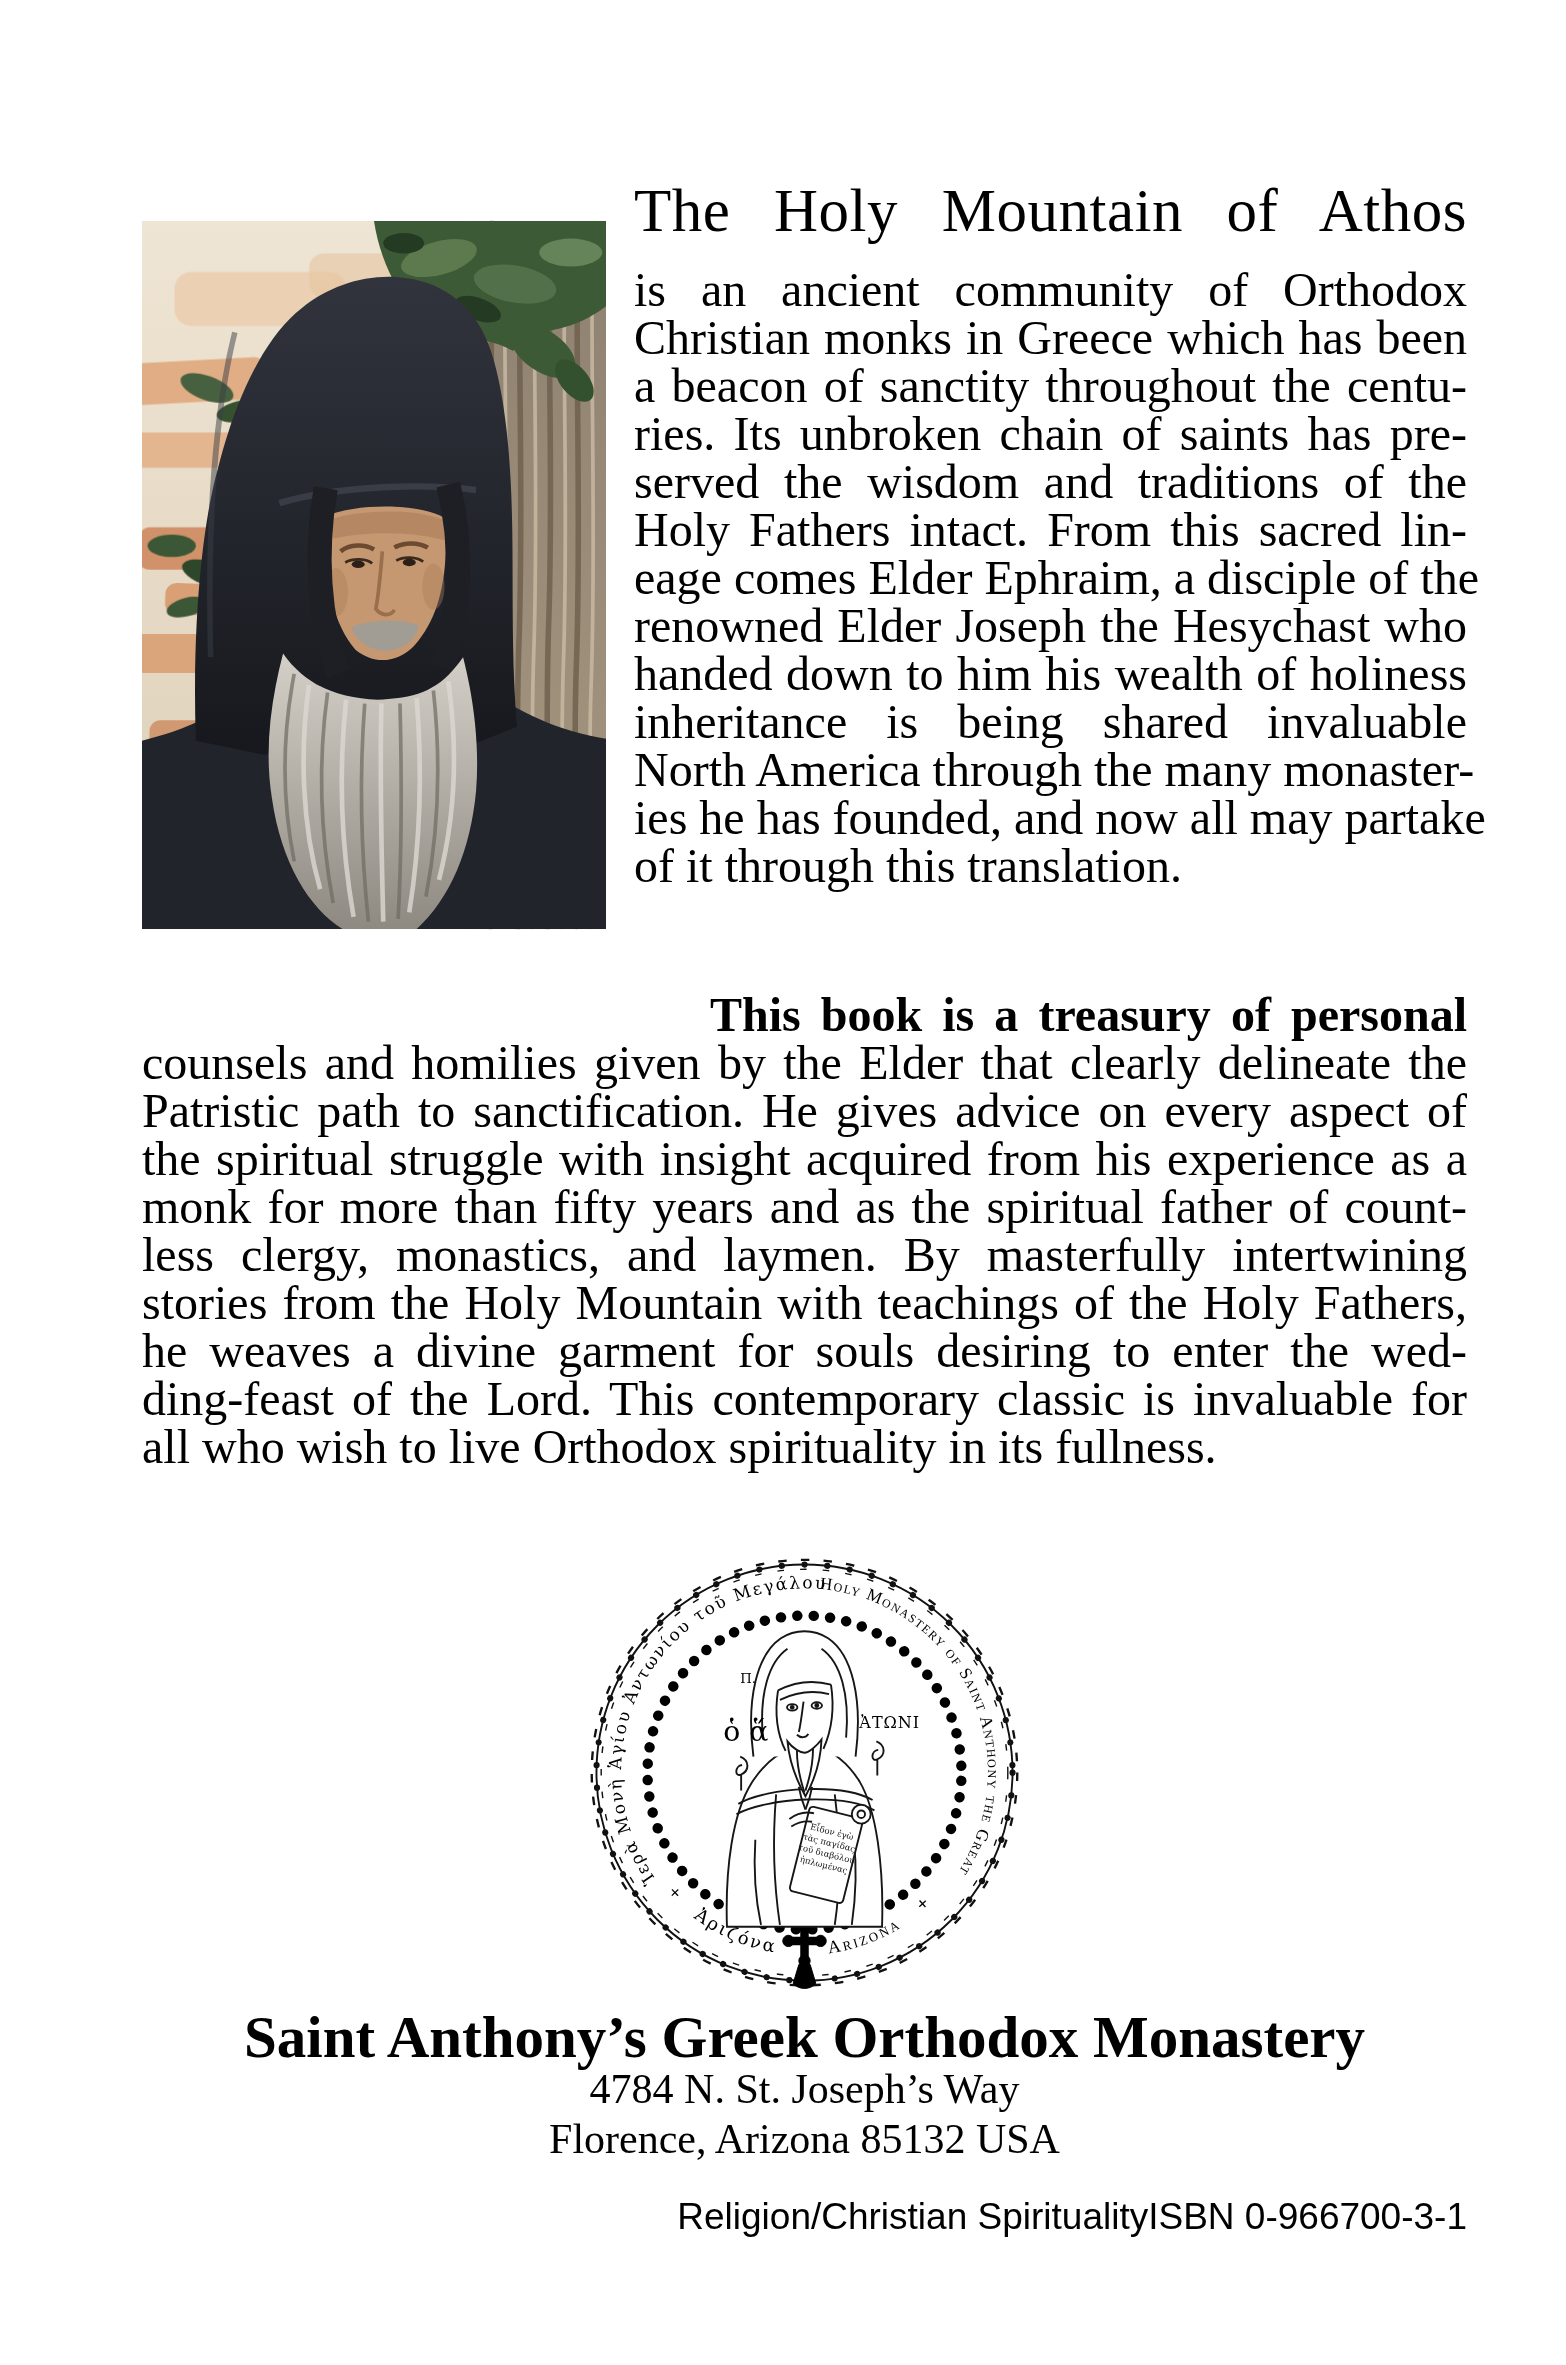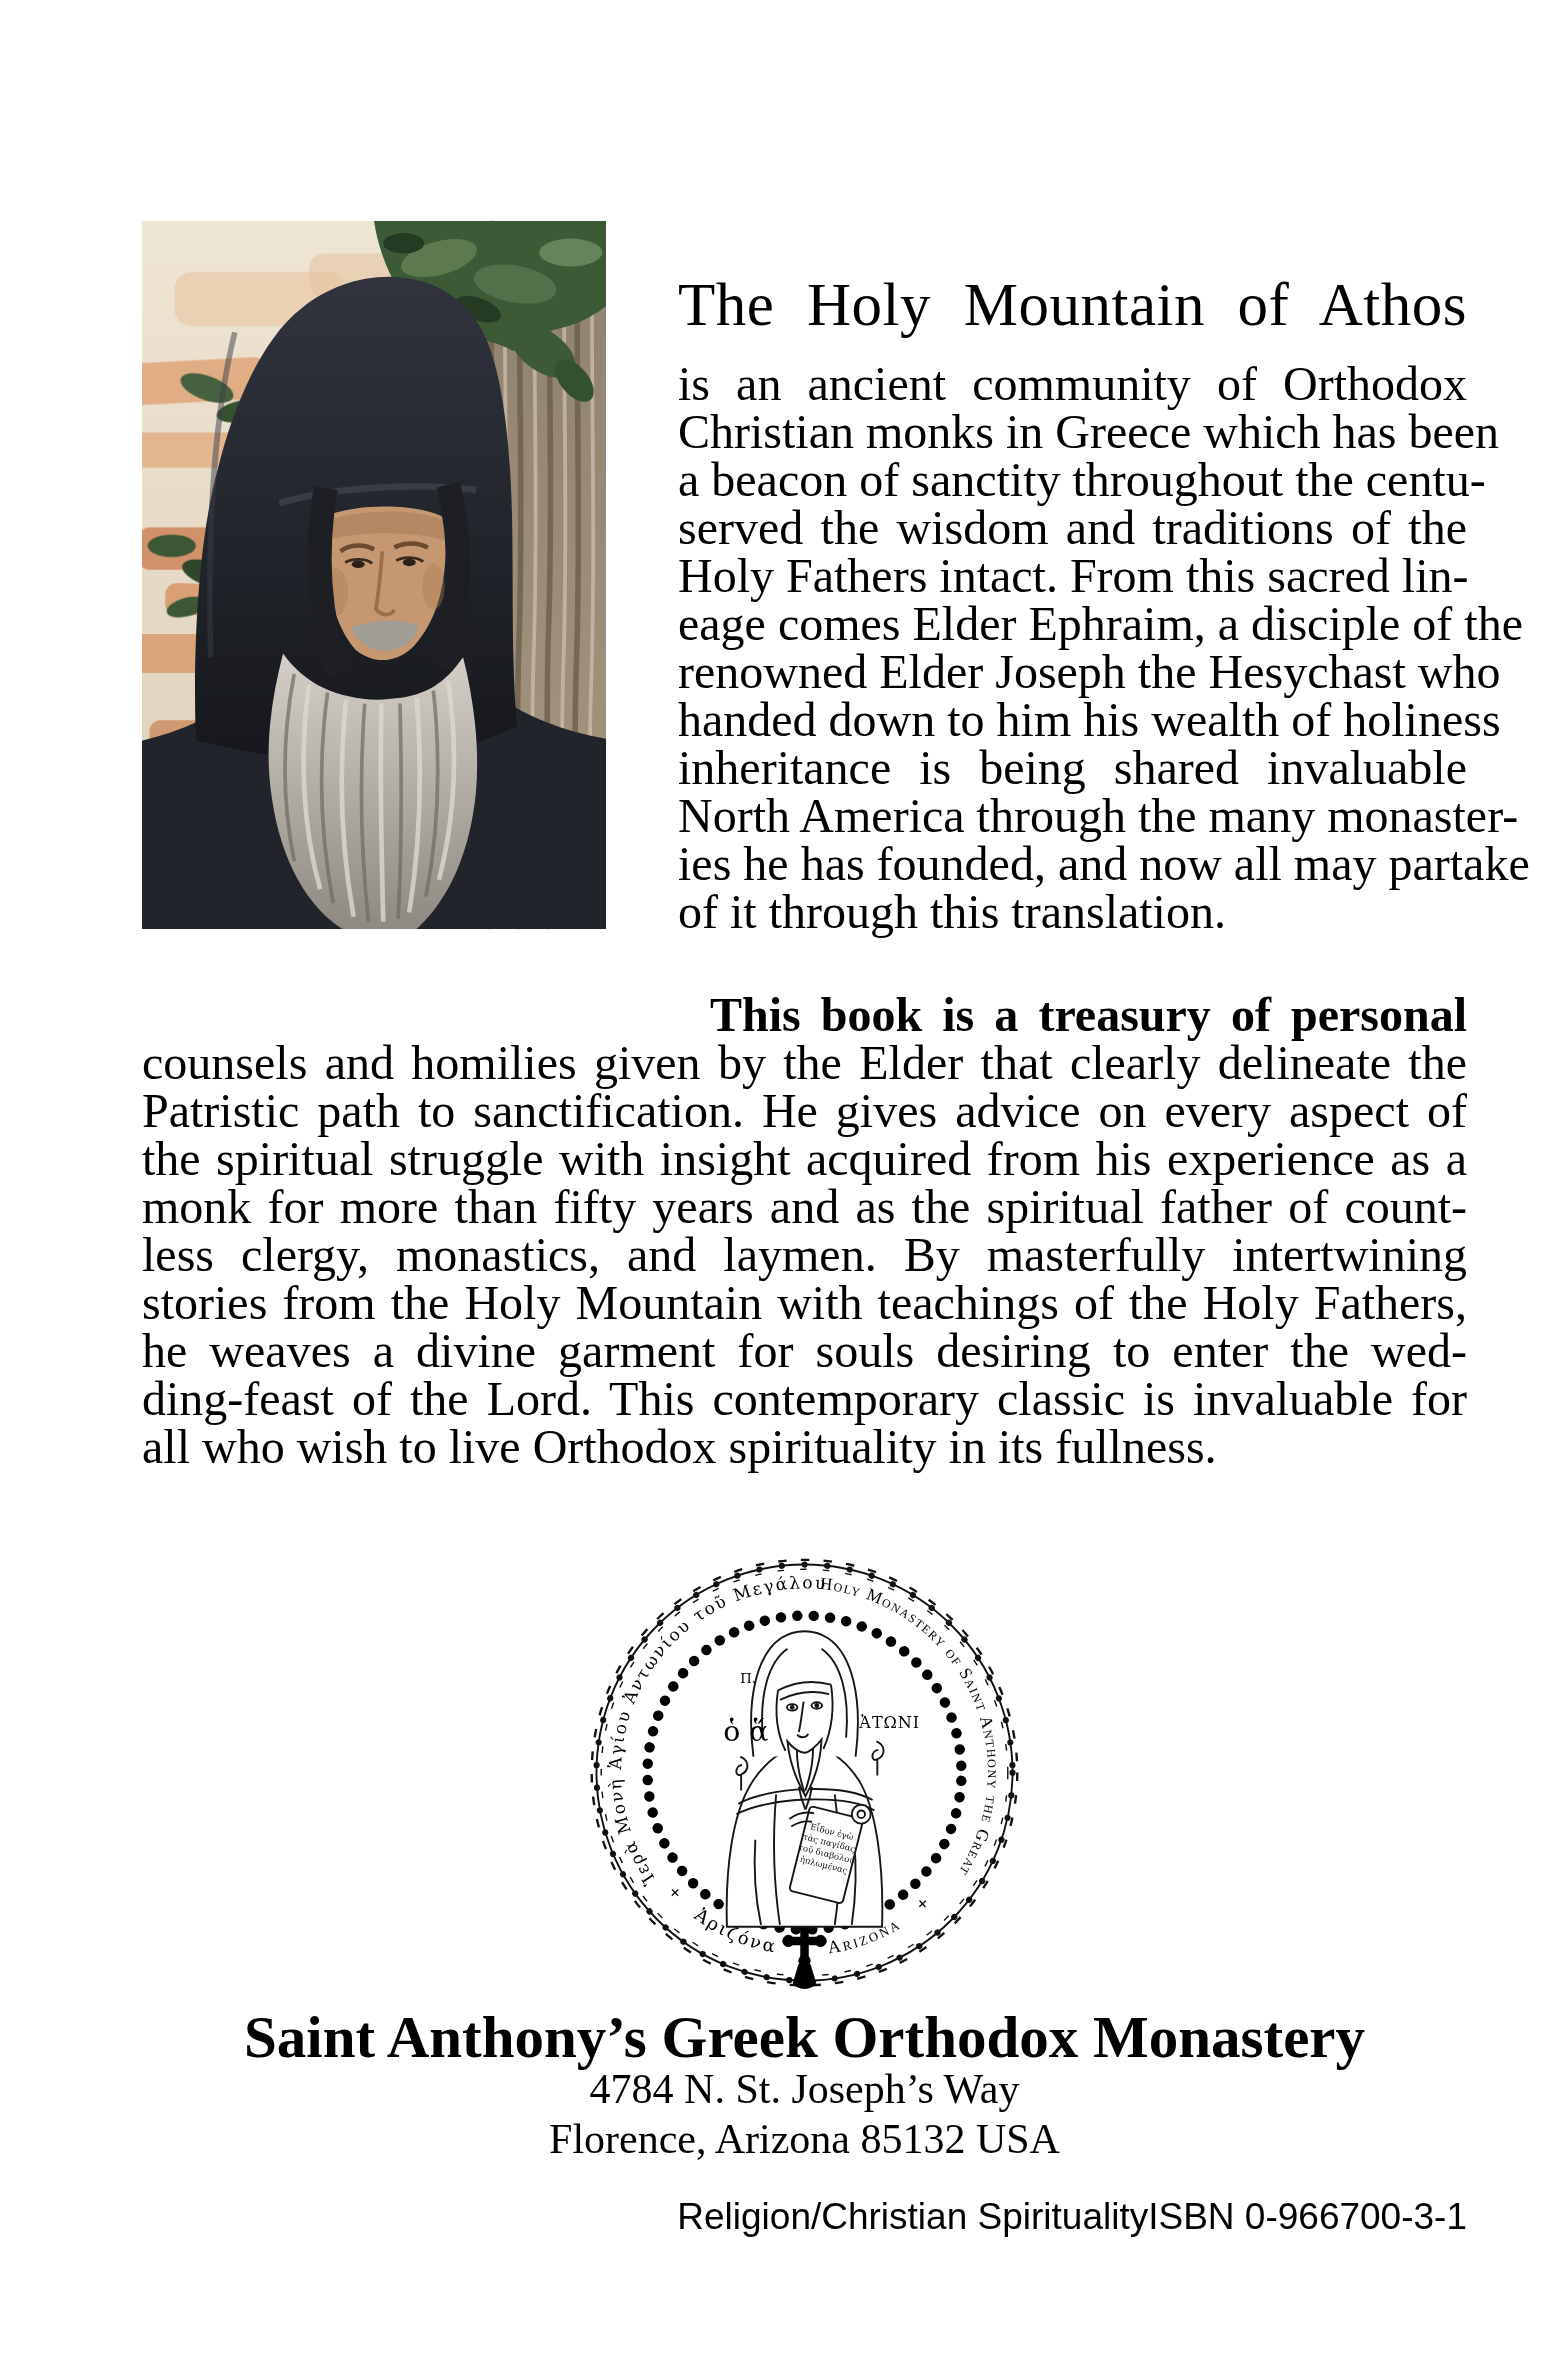--- a/index.html
+++ b/index.html
@@ -1,19 +1,19 @@
 <!DOCTYPE html>
 <html style="font-size:15px"><head>
 <meta charset="utf-8">
 <style>
   html,body{margin:0;padding:0;background:#ffffff;}
   body{width:1566px;height:2366px;position:relative;font-family:"Liberation Serif","DejaVu Serif",serif;color:#000;}
   .page{position:relative;width:1566px;height:2366px;background:#fff;overflow:hidden;}
   .content{position:absolute;left:142px;top:132px;width:1325px;}
-  .top-section{display:flex;align-items:flex-end;gap:44px;}
+  .top-section{display:flex;align-items:center;}
   .photo-wrap{flex:0 0 464px;margin-top:82px;margin-right:28px;}
   .photo-wrap svg{display:block;}
   .right-col{flex:1 1 auto;min-width:0;}
   .title{font-size:61px;line-height:64px;font-weight:normal;margin:0;white-space:nowrap;text-align:justify;text-align-last:justify;letter-spacing:0.5px;}
   .para{font-size:48px;}
   .p1{margin-top:23px;}
   .p2{margin-top:55px;}
   .jline{text-align:justify;text-align-last:justify;line-height:48px;height:48px;white-space:nowrap;}
   .para .jline:last-child{text-align-last:left;}
   .p2 .jline:first-child{padding-left:568px;font-weight:bold;}
@@ -152,20 +152,21 @@
           </g>
         </svg>
       </figure>
 
       <div class="right-col">
         <h1 class="title">The Holy Mountain of Athos</h1>
         <div class="para p1">
             <div class="jline">is an ancient community of Orthodox</div>
             <div class="jline">Christian monks in Greece which has been</div>
             <div class="jline">a beacon of sanctity throughout the centu-</div>
+            <div class="jline">ries. Its unbroken chain of saints has pre-</div>
             <div class="jline">served the wisdom and traditions of the</div>
             <div class="jline">Holy Fathers intact. From this sacred lin-</div>
             <div class="jline">eage comes Elder Ephraim, a disciple of the</div>
             <div class="jline">renowned Elder Joseph the Hesychast who</div>
             <div class="jline">handed down to him his wealth of holiness</div>
             <div class="jline">inheritance is being shared invaluable</div>
             <div class="jline">North America through the many monaster-</div>
             <div class="jline">ies he has founded, and now all may partake</div>
             <div class="jline">of it through this translation.</div>
           </div>

